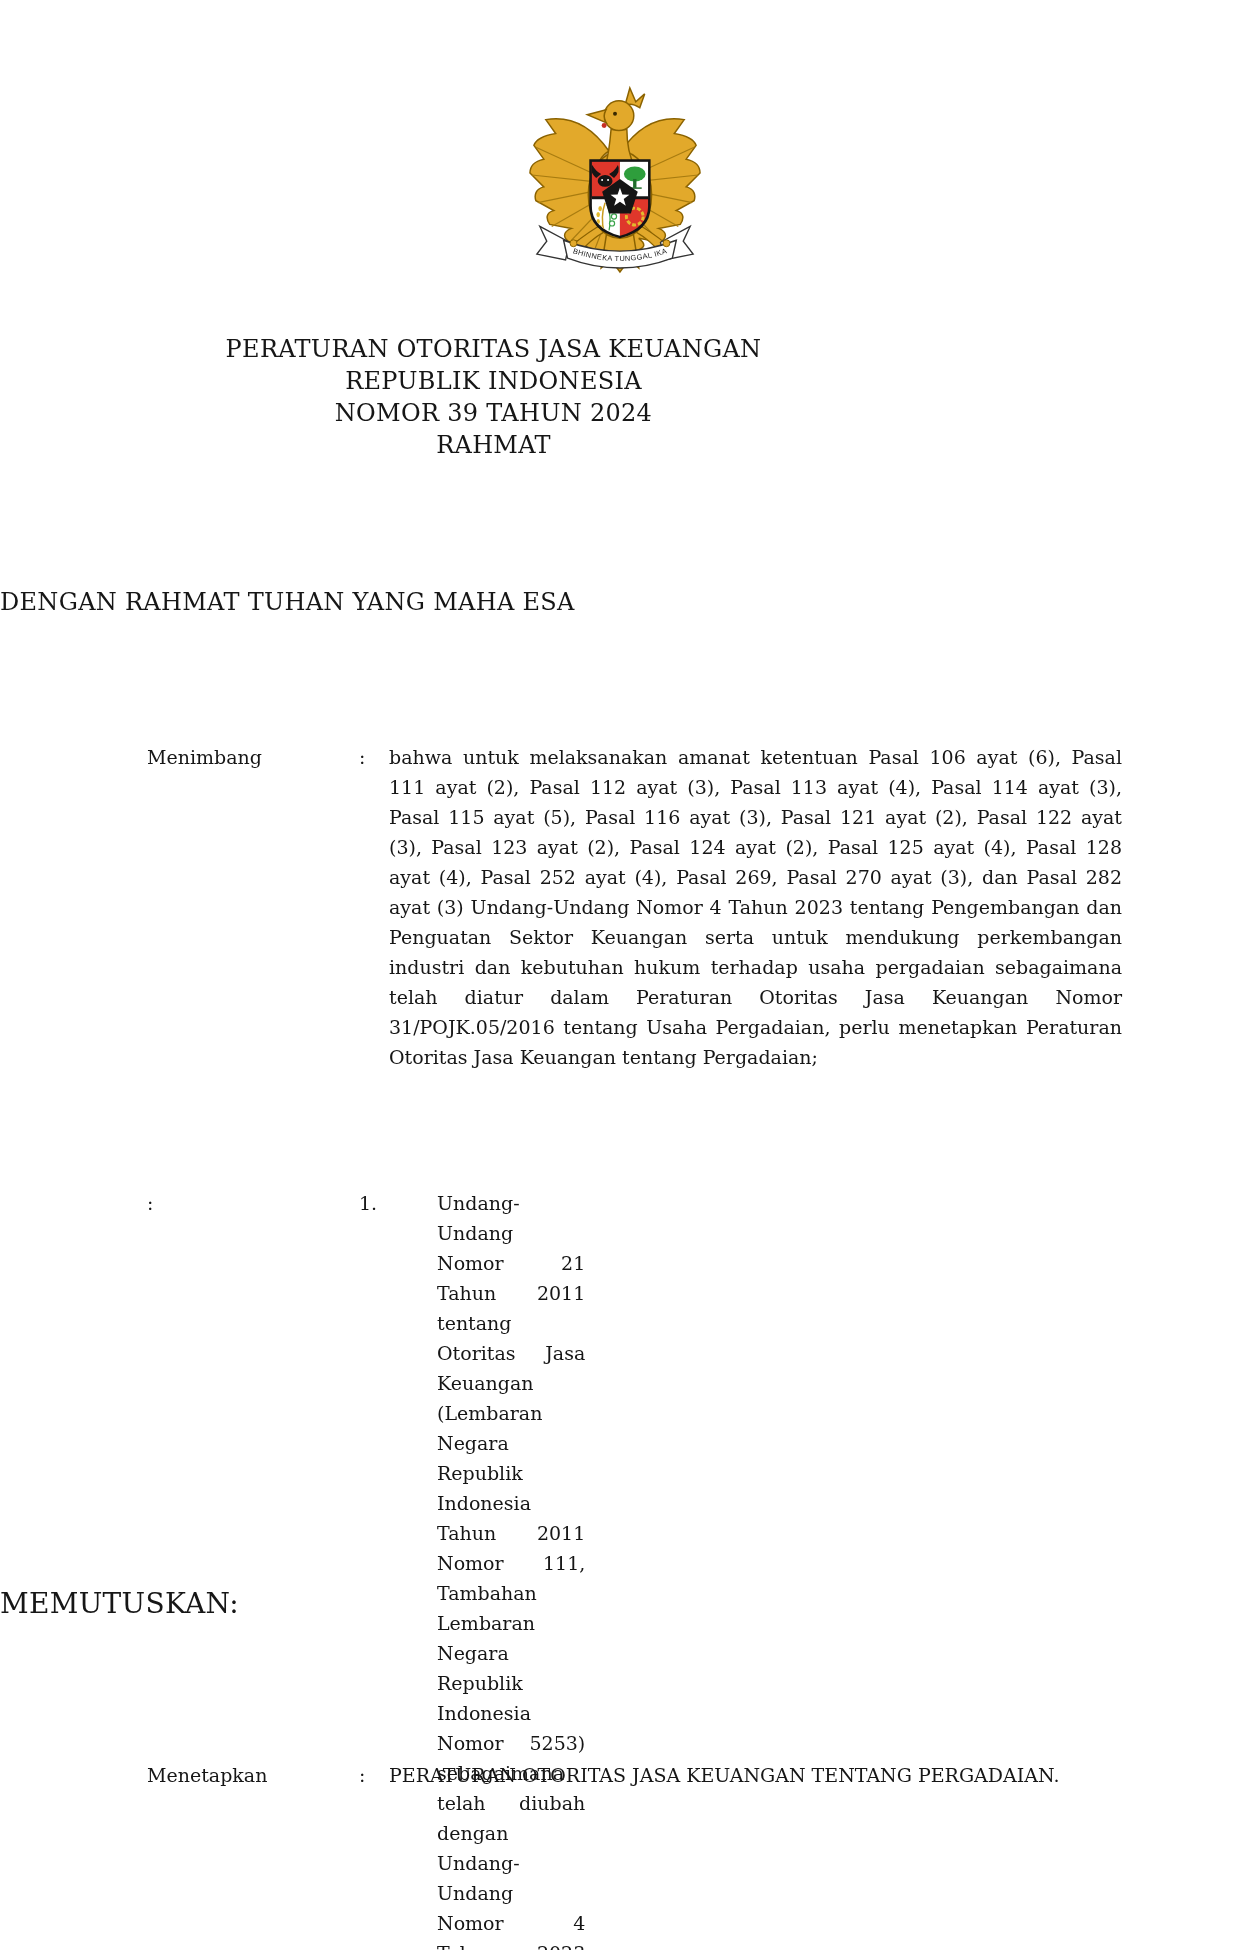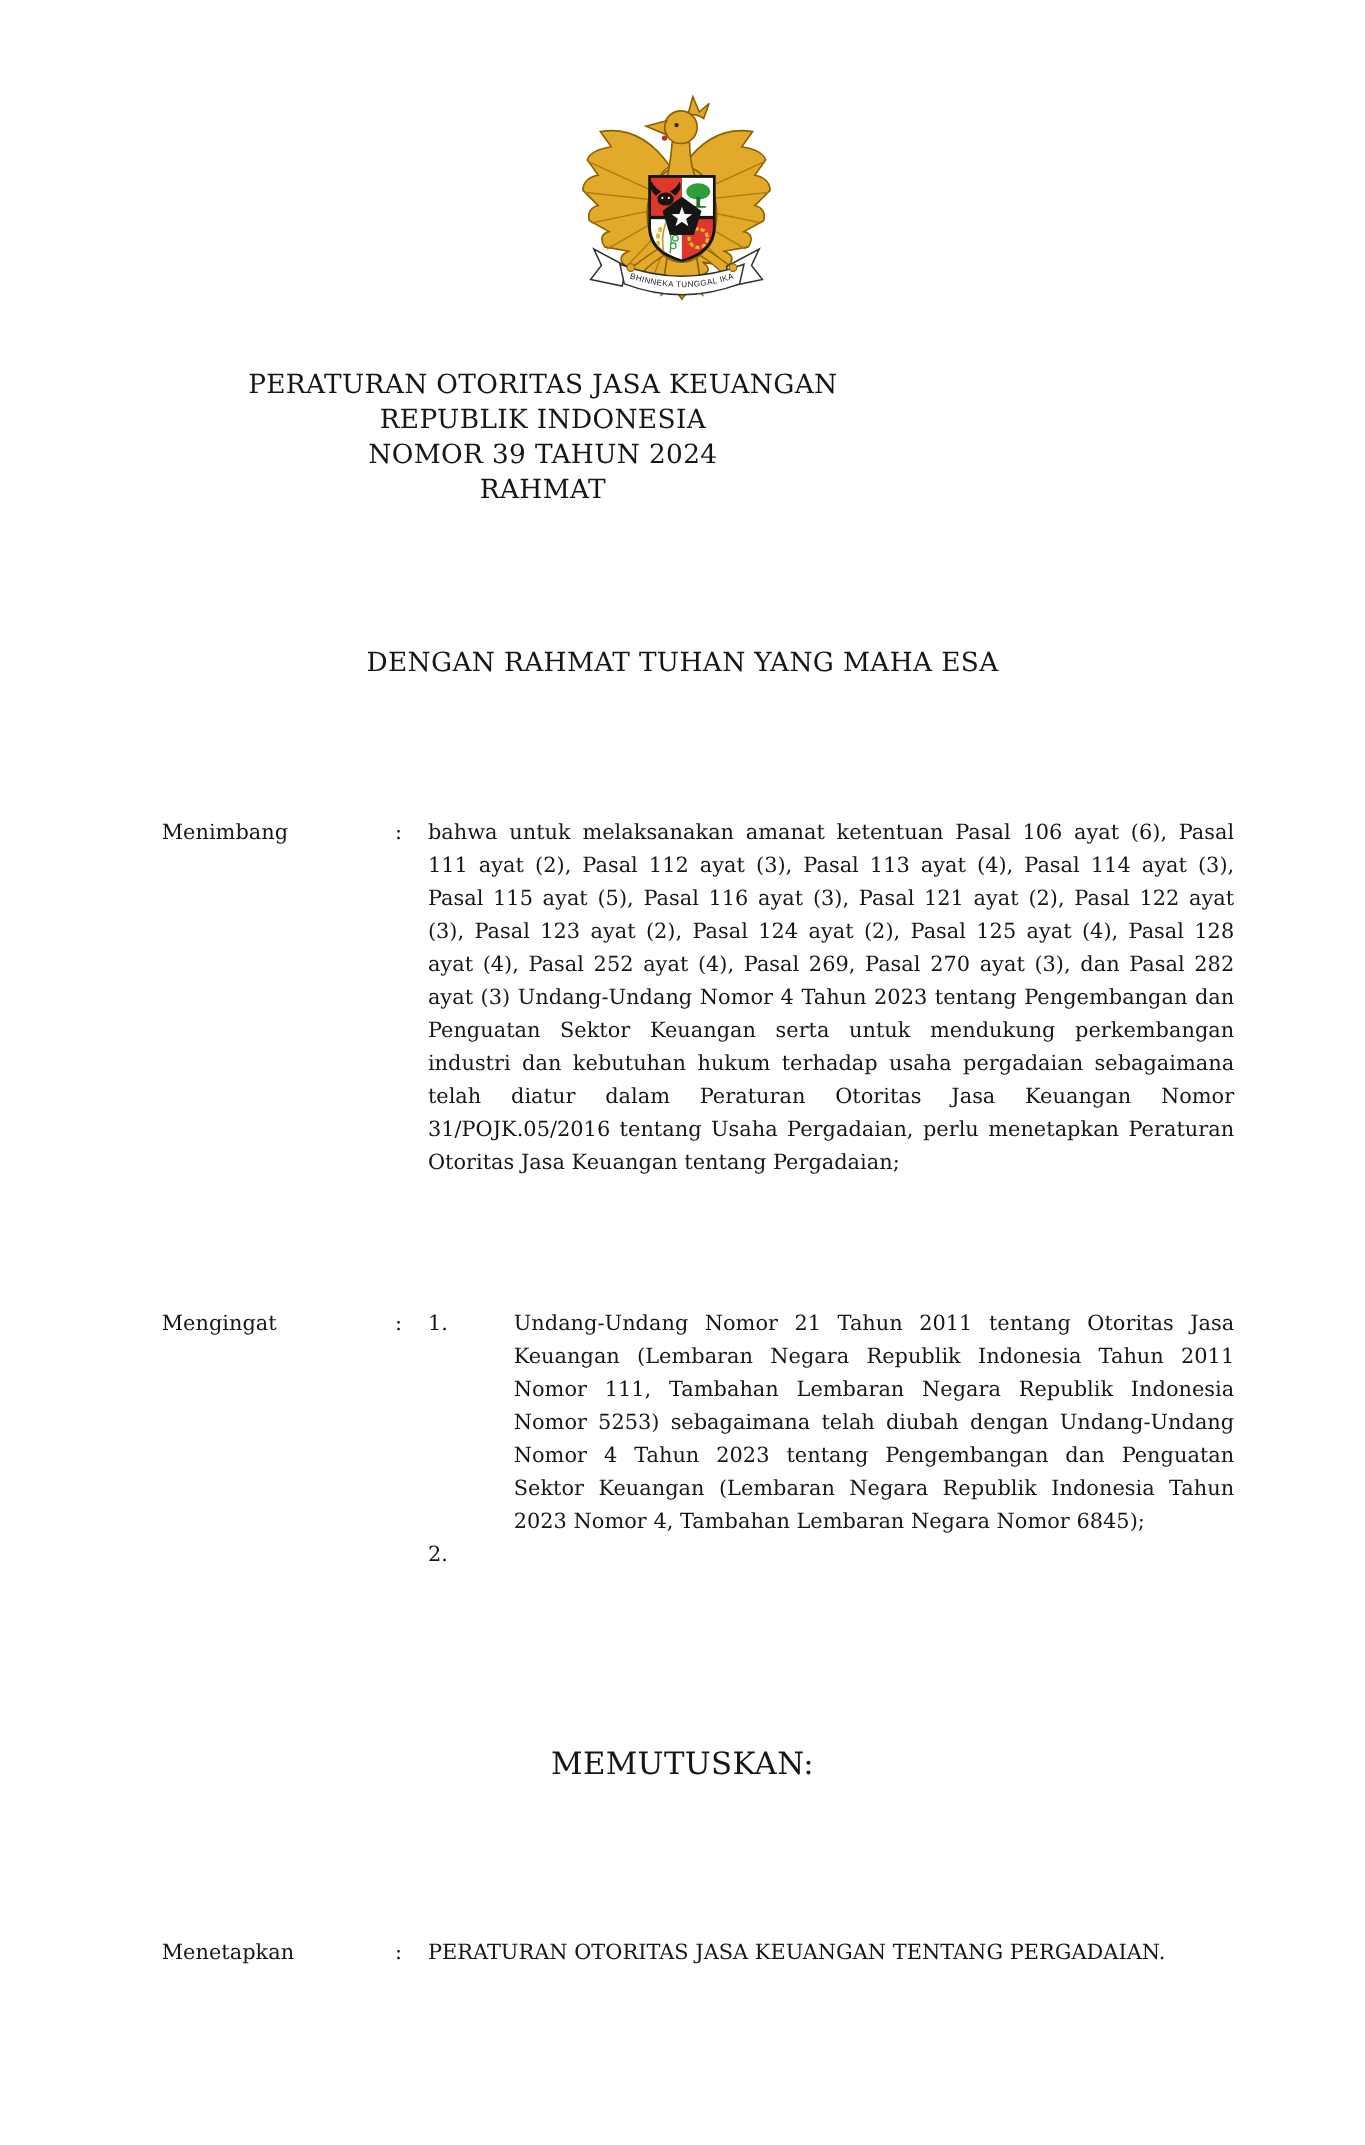--- a/index.html
+++ b/index.html
@@ -11,21 +11,21 @@
     color:#161616;
     overflow:hidden;
   }
   .emblem { position:absolute; left:526px; top:76px; width:178px; height:198px; }
   .title-block {
     position:absolute; top:333px; left:0; width:987px;
     text-align:center; font-size:24px; line-height:32px; letter-spacing:.3px;
   }
   .center-line {
     position:absolute; left:0; width:1241px;
-    text-align:center; font-size:24px; letter-spacing:.3px;
+    text-align:left; font-size:24px; letter-spacing:.3px;
   }
   .invocation { top:588px; }
   .authority  { top:648px; }
   .decision   { top:1587px; font-size:28px; }
   .row {
     position:absolute; left:147px; width:975px;
     display:grid; grid-template-columns:212px 30px 1fr;
     font-size:19px; line-height:30px;
   }
   .row-considering { top:742px; }
@@ -151,21 +151,20 @@
 
   <div class="center-line invocation">DENGAN RAHMAT TUHAN YANG MAHA ESA</div>
 
   <section class="row row-considering">
     <div class="label">Menimbang</div>
     <div class="colon">:</div>
     <div class="body-text">bahwa untuk melaksanakan amanat ketentuan Pasal 106 ayat (6), Pasal 111 ayat (2), Pasal 112 ayat (3), Pasal 113 ayat (4), Pasal 114 ayat (3), Pasal 115 ayat (5), Pasal 116 ayat (3), Pasal 121 ayat (2), Pasal 122 ayat (3), Pasal 123 ayat (2), Pasal 124 ayat (2), Pasal 125 ayat (4), Pasal 128 ayat (4), Pasal 252 ayat (4), Pasal 269, Pasal 270 ayat (3), dan Pasal 282 ayat (3) Undang-Undang Nomor 4 Tahun 2023 tentang Pengembangan dan Penguatan Sektor Keuangan serta untuk mendukung perkembangan industri dan kebutuhan hukum terhadap usaha pergadaian sebagaimana telah diatur dalam Peraturan Otoritas Jasa Keuangan Nomor 31/POJK.05/2016 tentang Usaha Pergadaian, perlu menetapkan Peraturan Otoritas Jasa Keuangan tentang Pergadaian;</div>
   </section>
 
   <section class="row row-recalling">
-    <div class="label">Mengingat</div>
     <div class="colon">:</div>
     <div>
       <div class="list-item">
         <div class="num">1.</div>
         <div class="body-text">Undang-Undang Nomor 21 Tahun 2011 tentang Otoritas Jasa Keuangan (Lembaran Negara Republik Indonesia Tahun 2011 Nomor 111, Tambahan Lembaran Negara Republik Indonesia Nomor 5253) sebagaimana telah diubah dengan Undang-Undang Nomor 4 Tahun 2023 tentang Pengembangan dan Penguatan Sektor Keuangan (Lembaran Negara Republik Indonesia Tahun 2023 Nomor 4, Tambahan Lembaran Negara Nomor 6845);</div>
       </div>
       <div class="list-item">
         <div class="num">2.</div>
       </div>
     </div>

